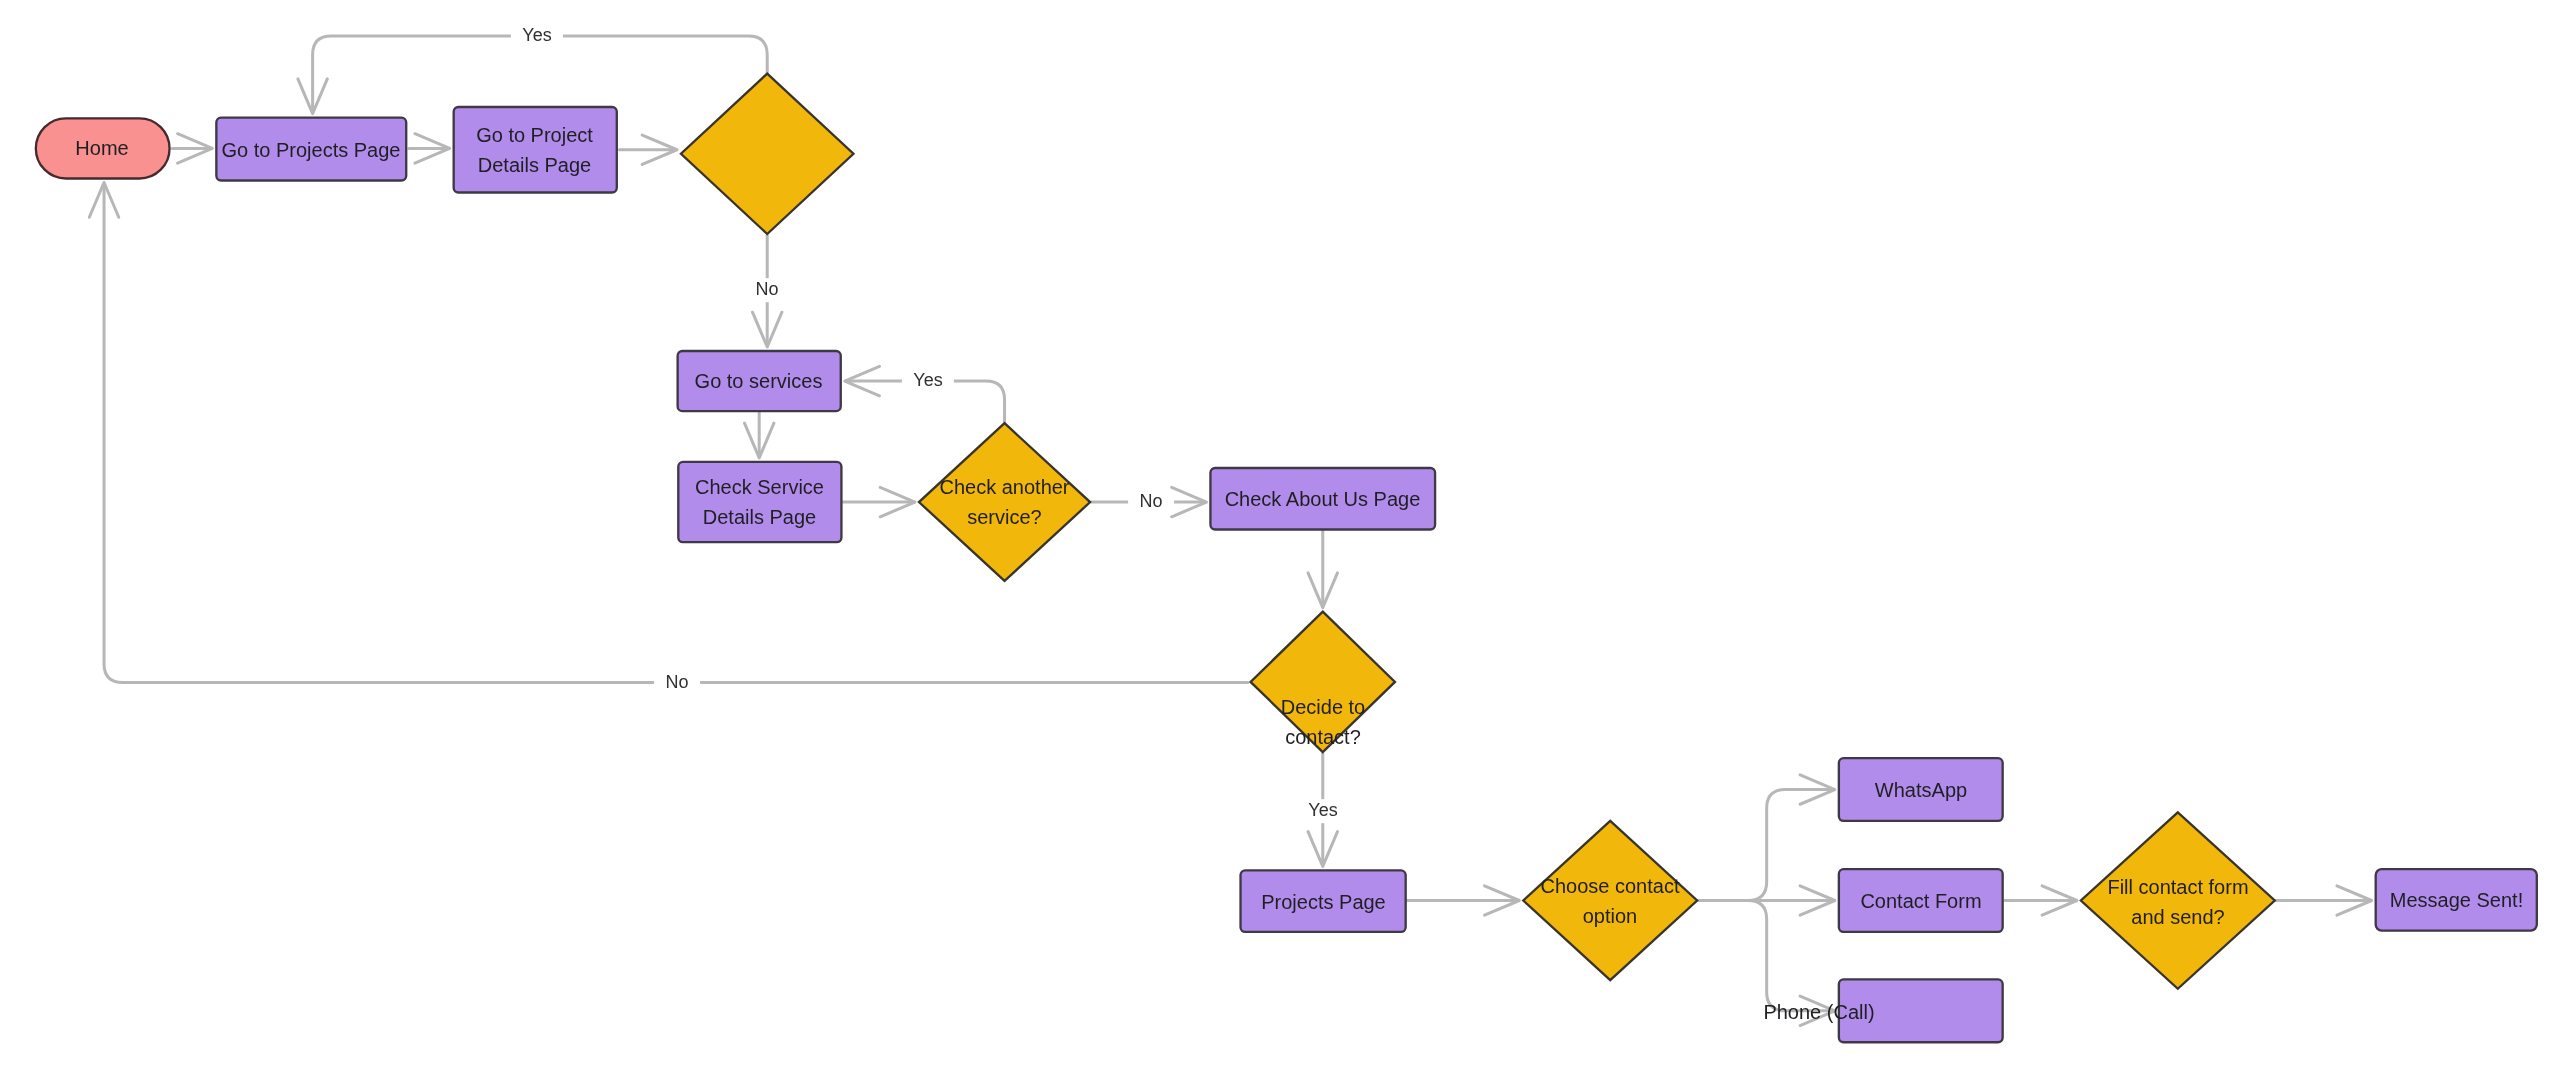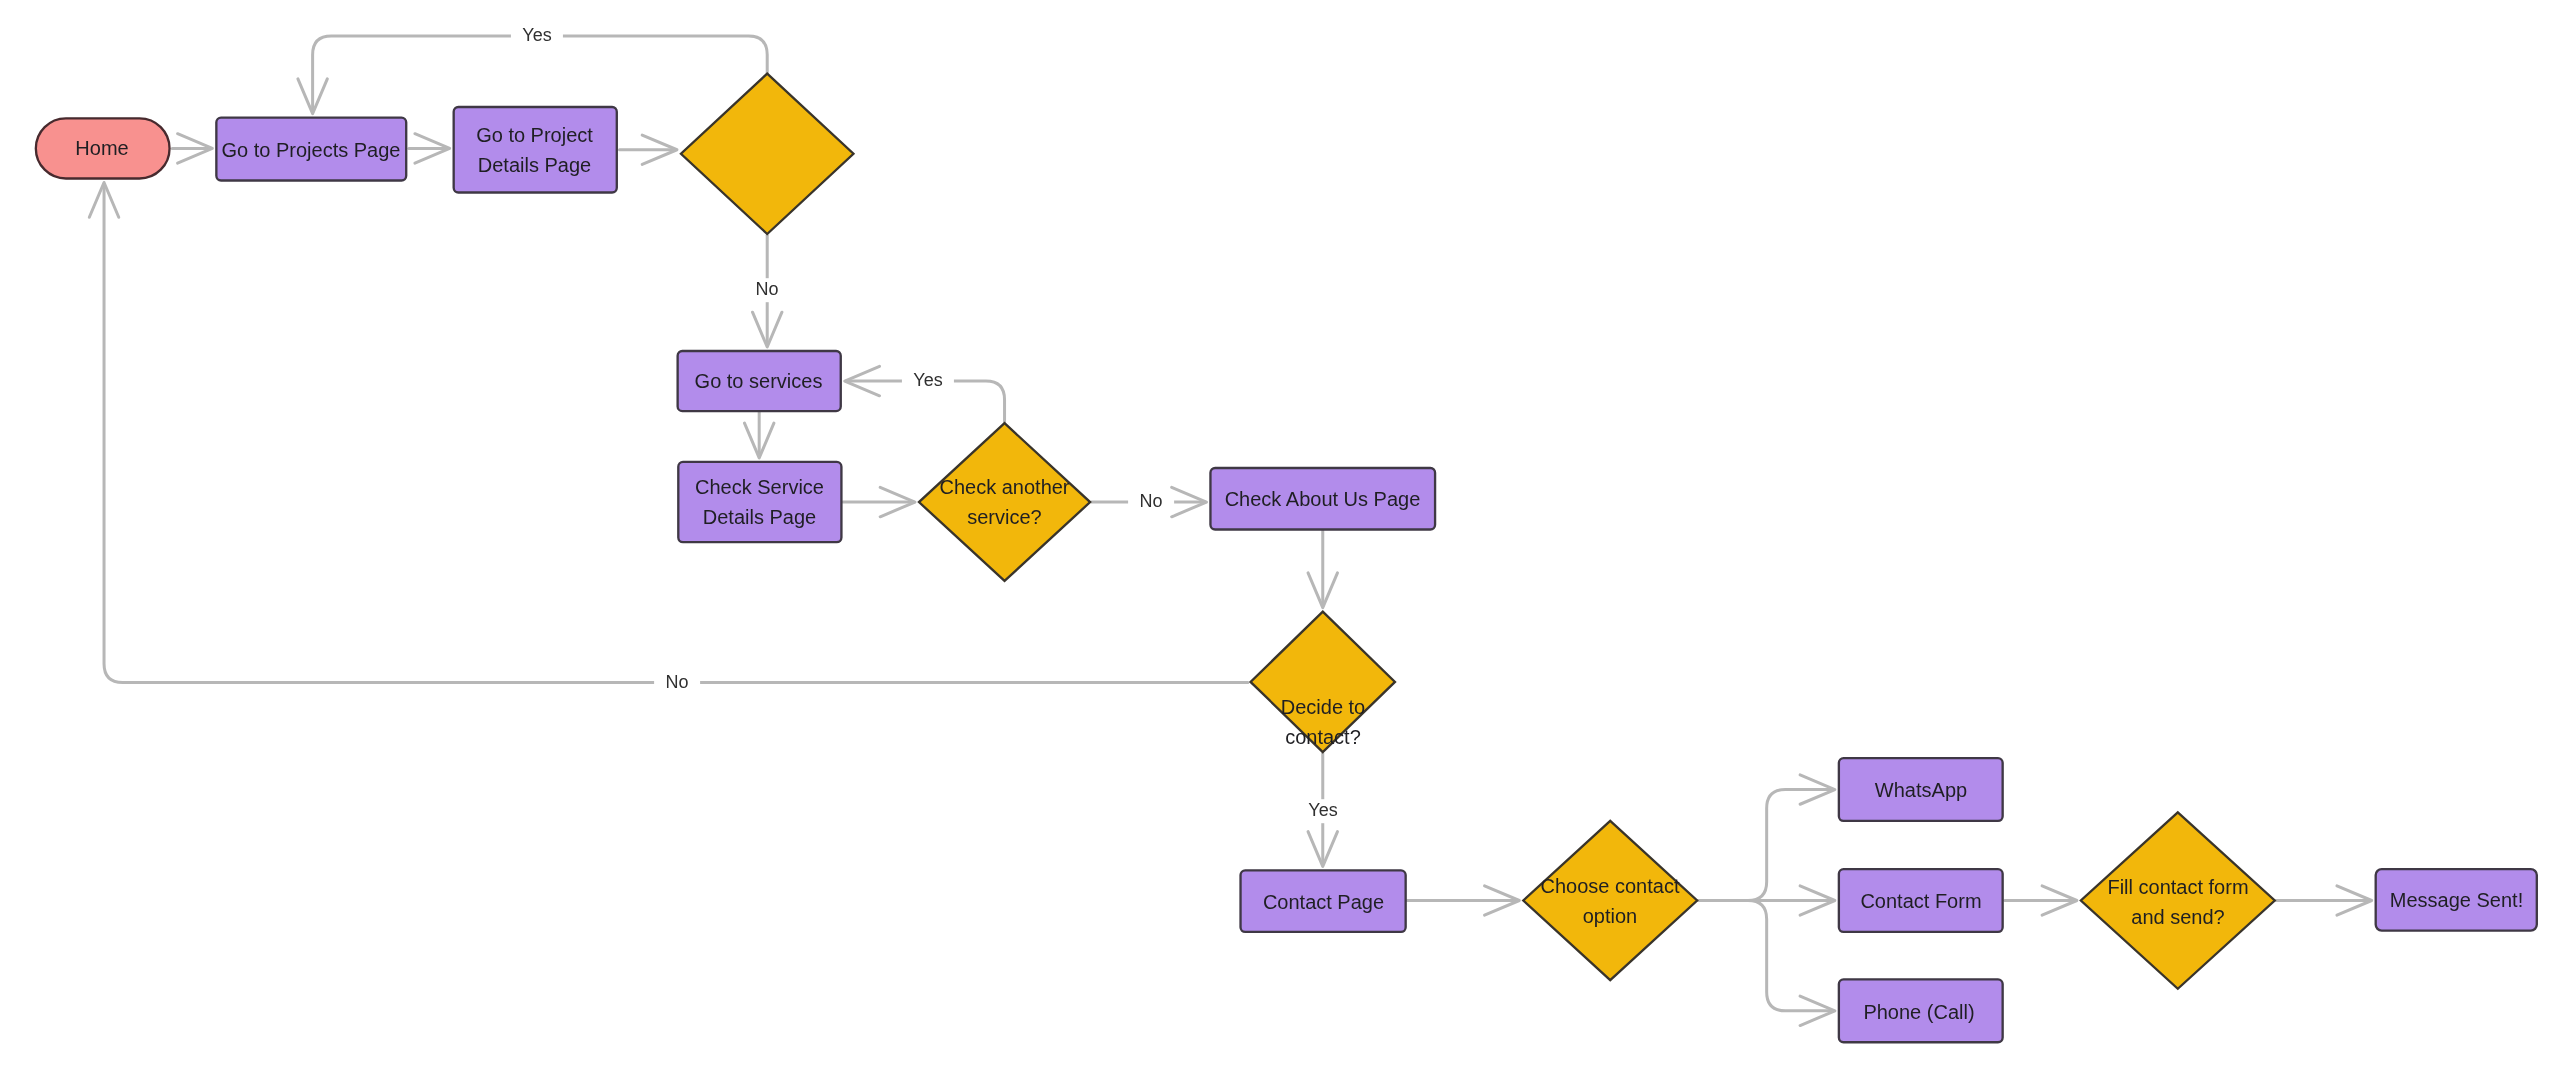--- a/index.html
+++ b/index.html
@@ -98,32 +98,32 @@
   <div class="node" style="left:919px;top:423px;width:171px;height:158px;">
     <span style="width:154px;">Check another service?</span>
   </div>
   <div class="node" style="left:1210px;top:468px;width:225px;height:62px;">
     <span>Check About Us Page</span>
   </div>
   <div class="node" style="left:1251px;top:612px;width:144px;height:140px;align-items:flex-end;">
     <span style="width:120px;">Decide to contact?</span>
   </div>
   <div class="node" style="left:1241px;top:871px;width:165px;height:62px;">
-    <span>Contact Page</span>
+    <span>Projects Page</span>
   </div>
   <div class="node" style="left:1523px;top:821px;width:174px;height:159px;">
     <span style="width:154px;">Choose contact option</span>
   </div>
   <div class="node" style="left:1839px;top:758px;width:164px;height:63px;">
     <span>WhatsApp</span>
   </div>
   <div class="node" style="left:1839px;top:869px;width:164px;height:63px;">
     <span>Contact Form</span>
   </div>
-  <div class="node" style="left:1839px;top:980px;width:160px;height:63px;border-radius:11px;">
+  <div class="node" style="left:1739px;top:980px;width:160px;height:63px;border-radius:11px;">
     <span>Phone (Call)</span>
   </div>
   <div class="node" style="left:2081px;top:813px;width:194px;height:177px;">
     <span style="width:171px;">Fill contact form and send?</span>
   </div>
   <div class="node" style="left:2376px;top:869px;width:161px;height:62px;">
     <span>Message Sent!</span>
   </div>
 
   <div class="edge-label" style="left:537px;top:36px;">Yes</div>

